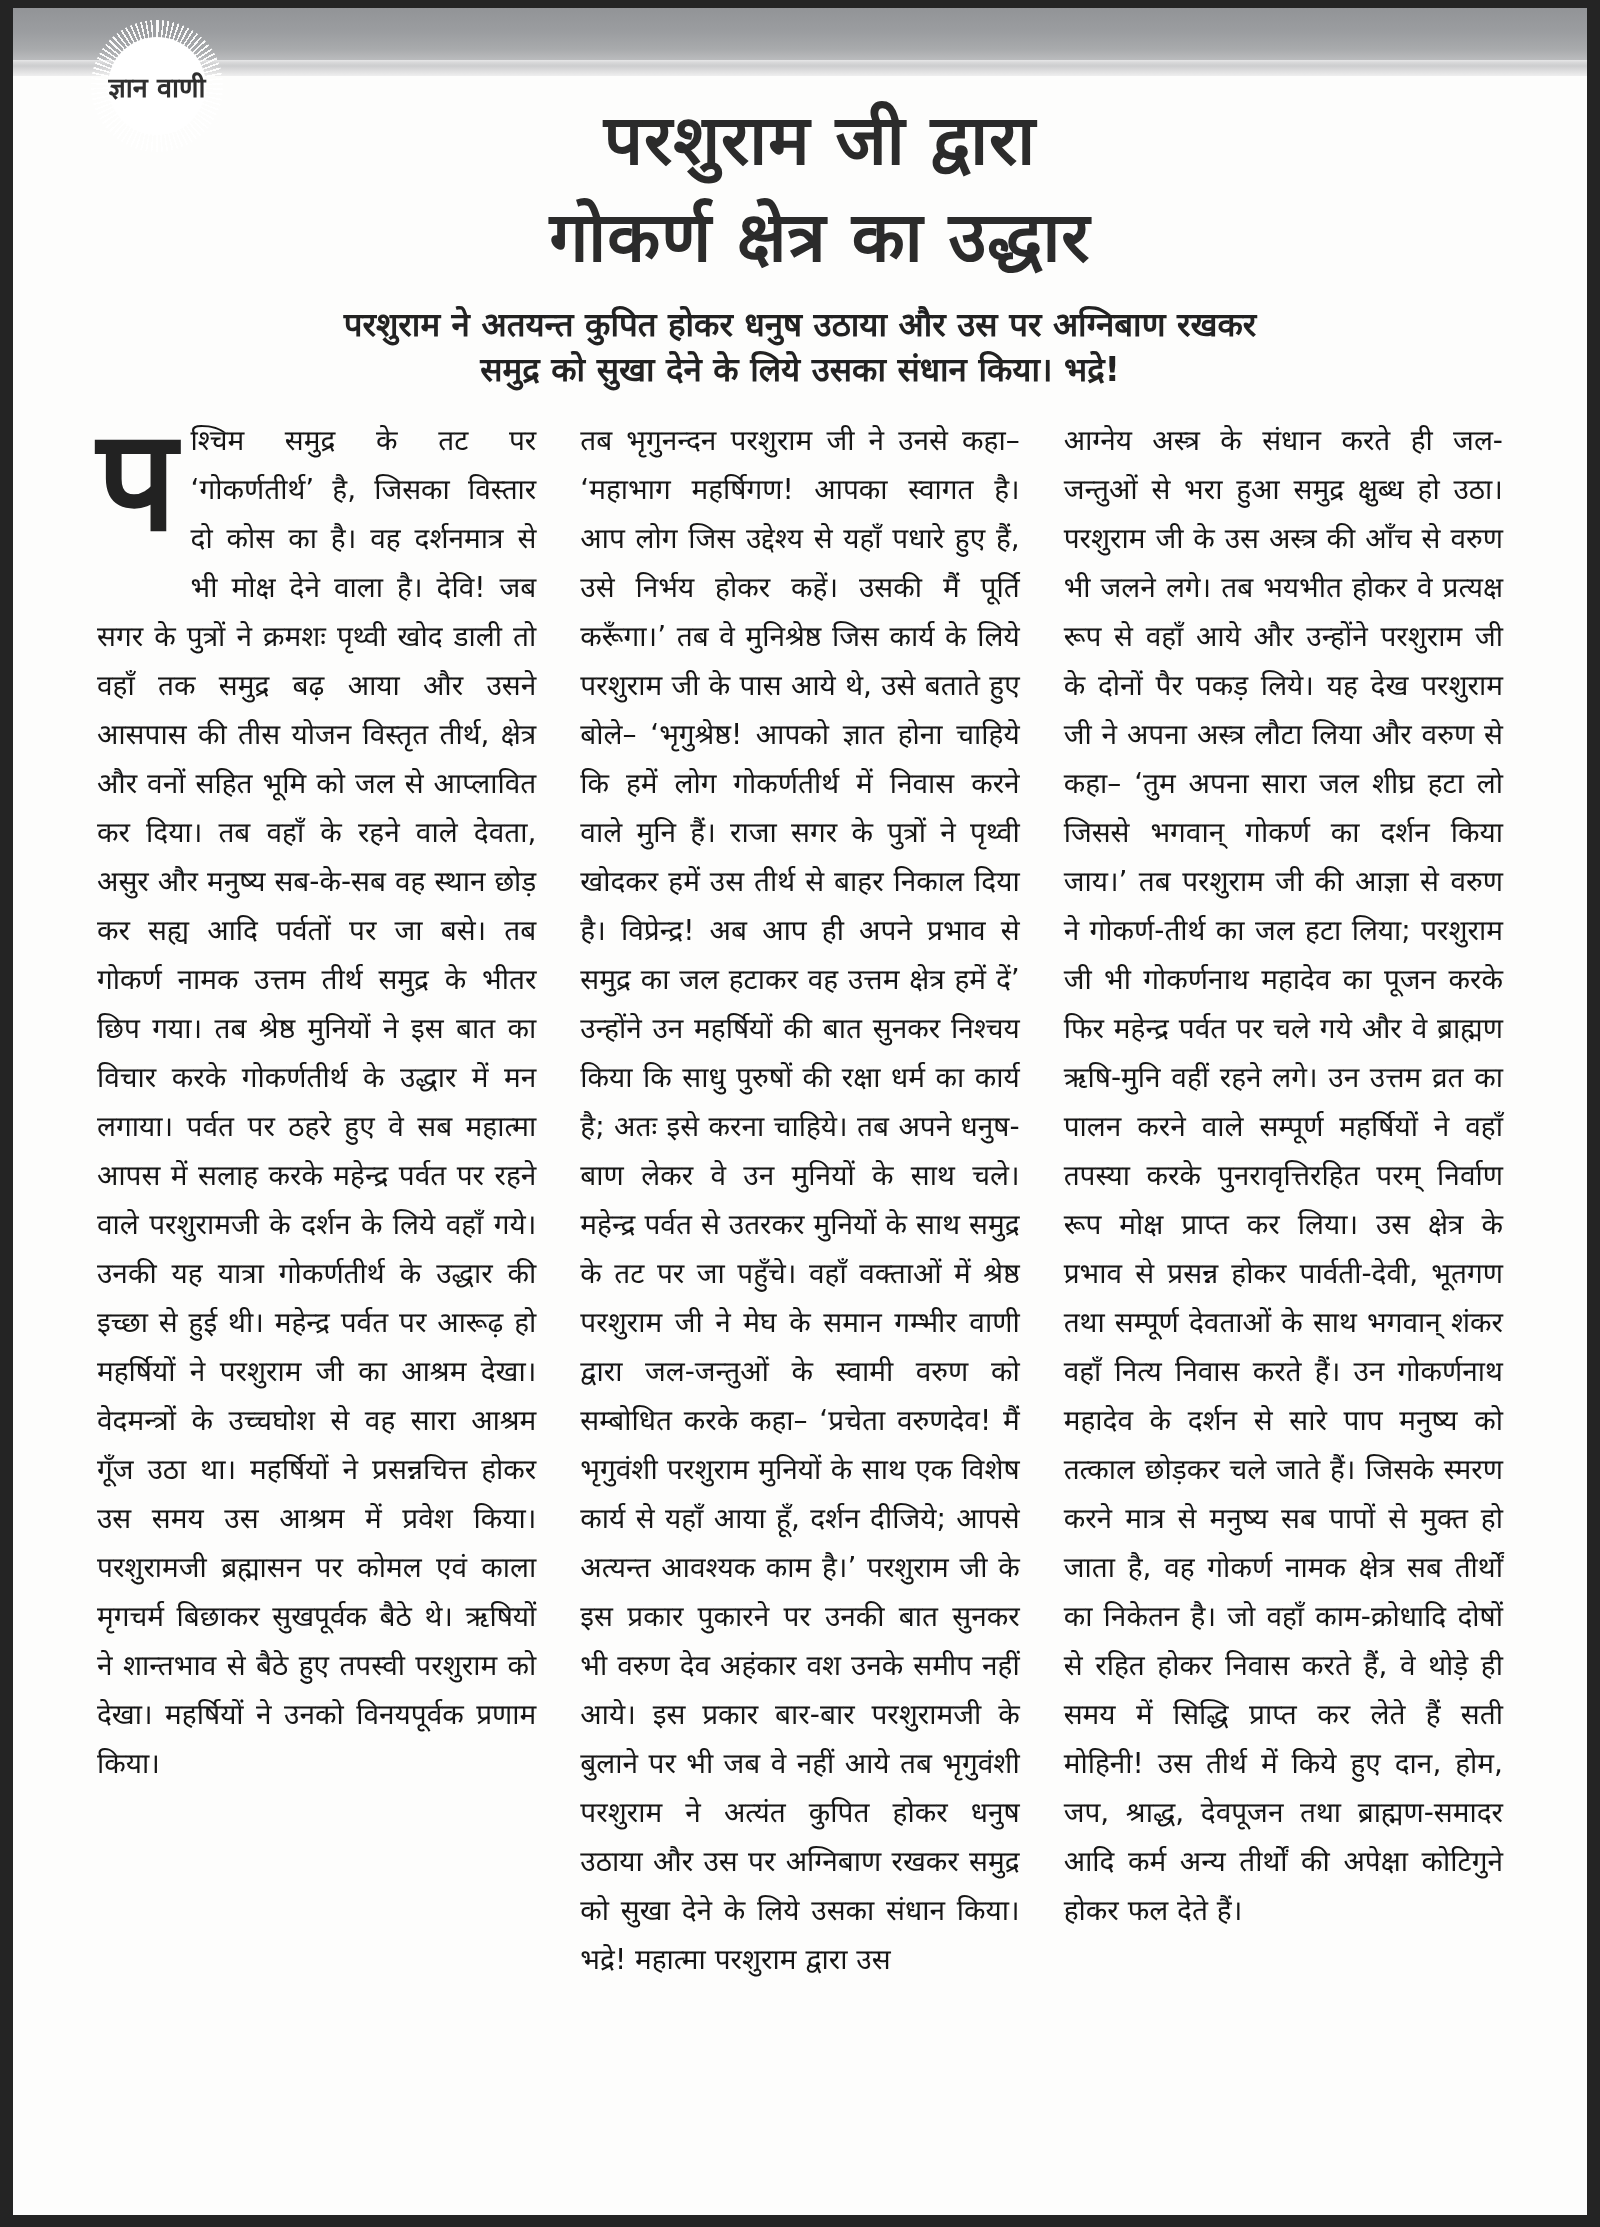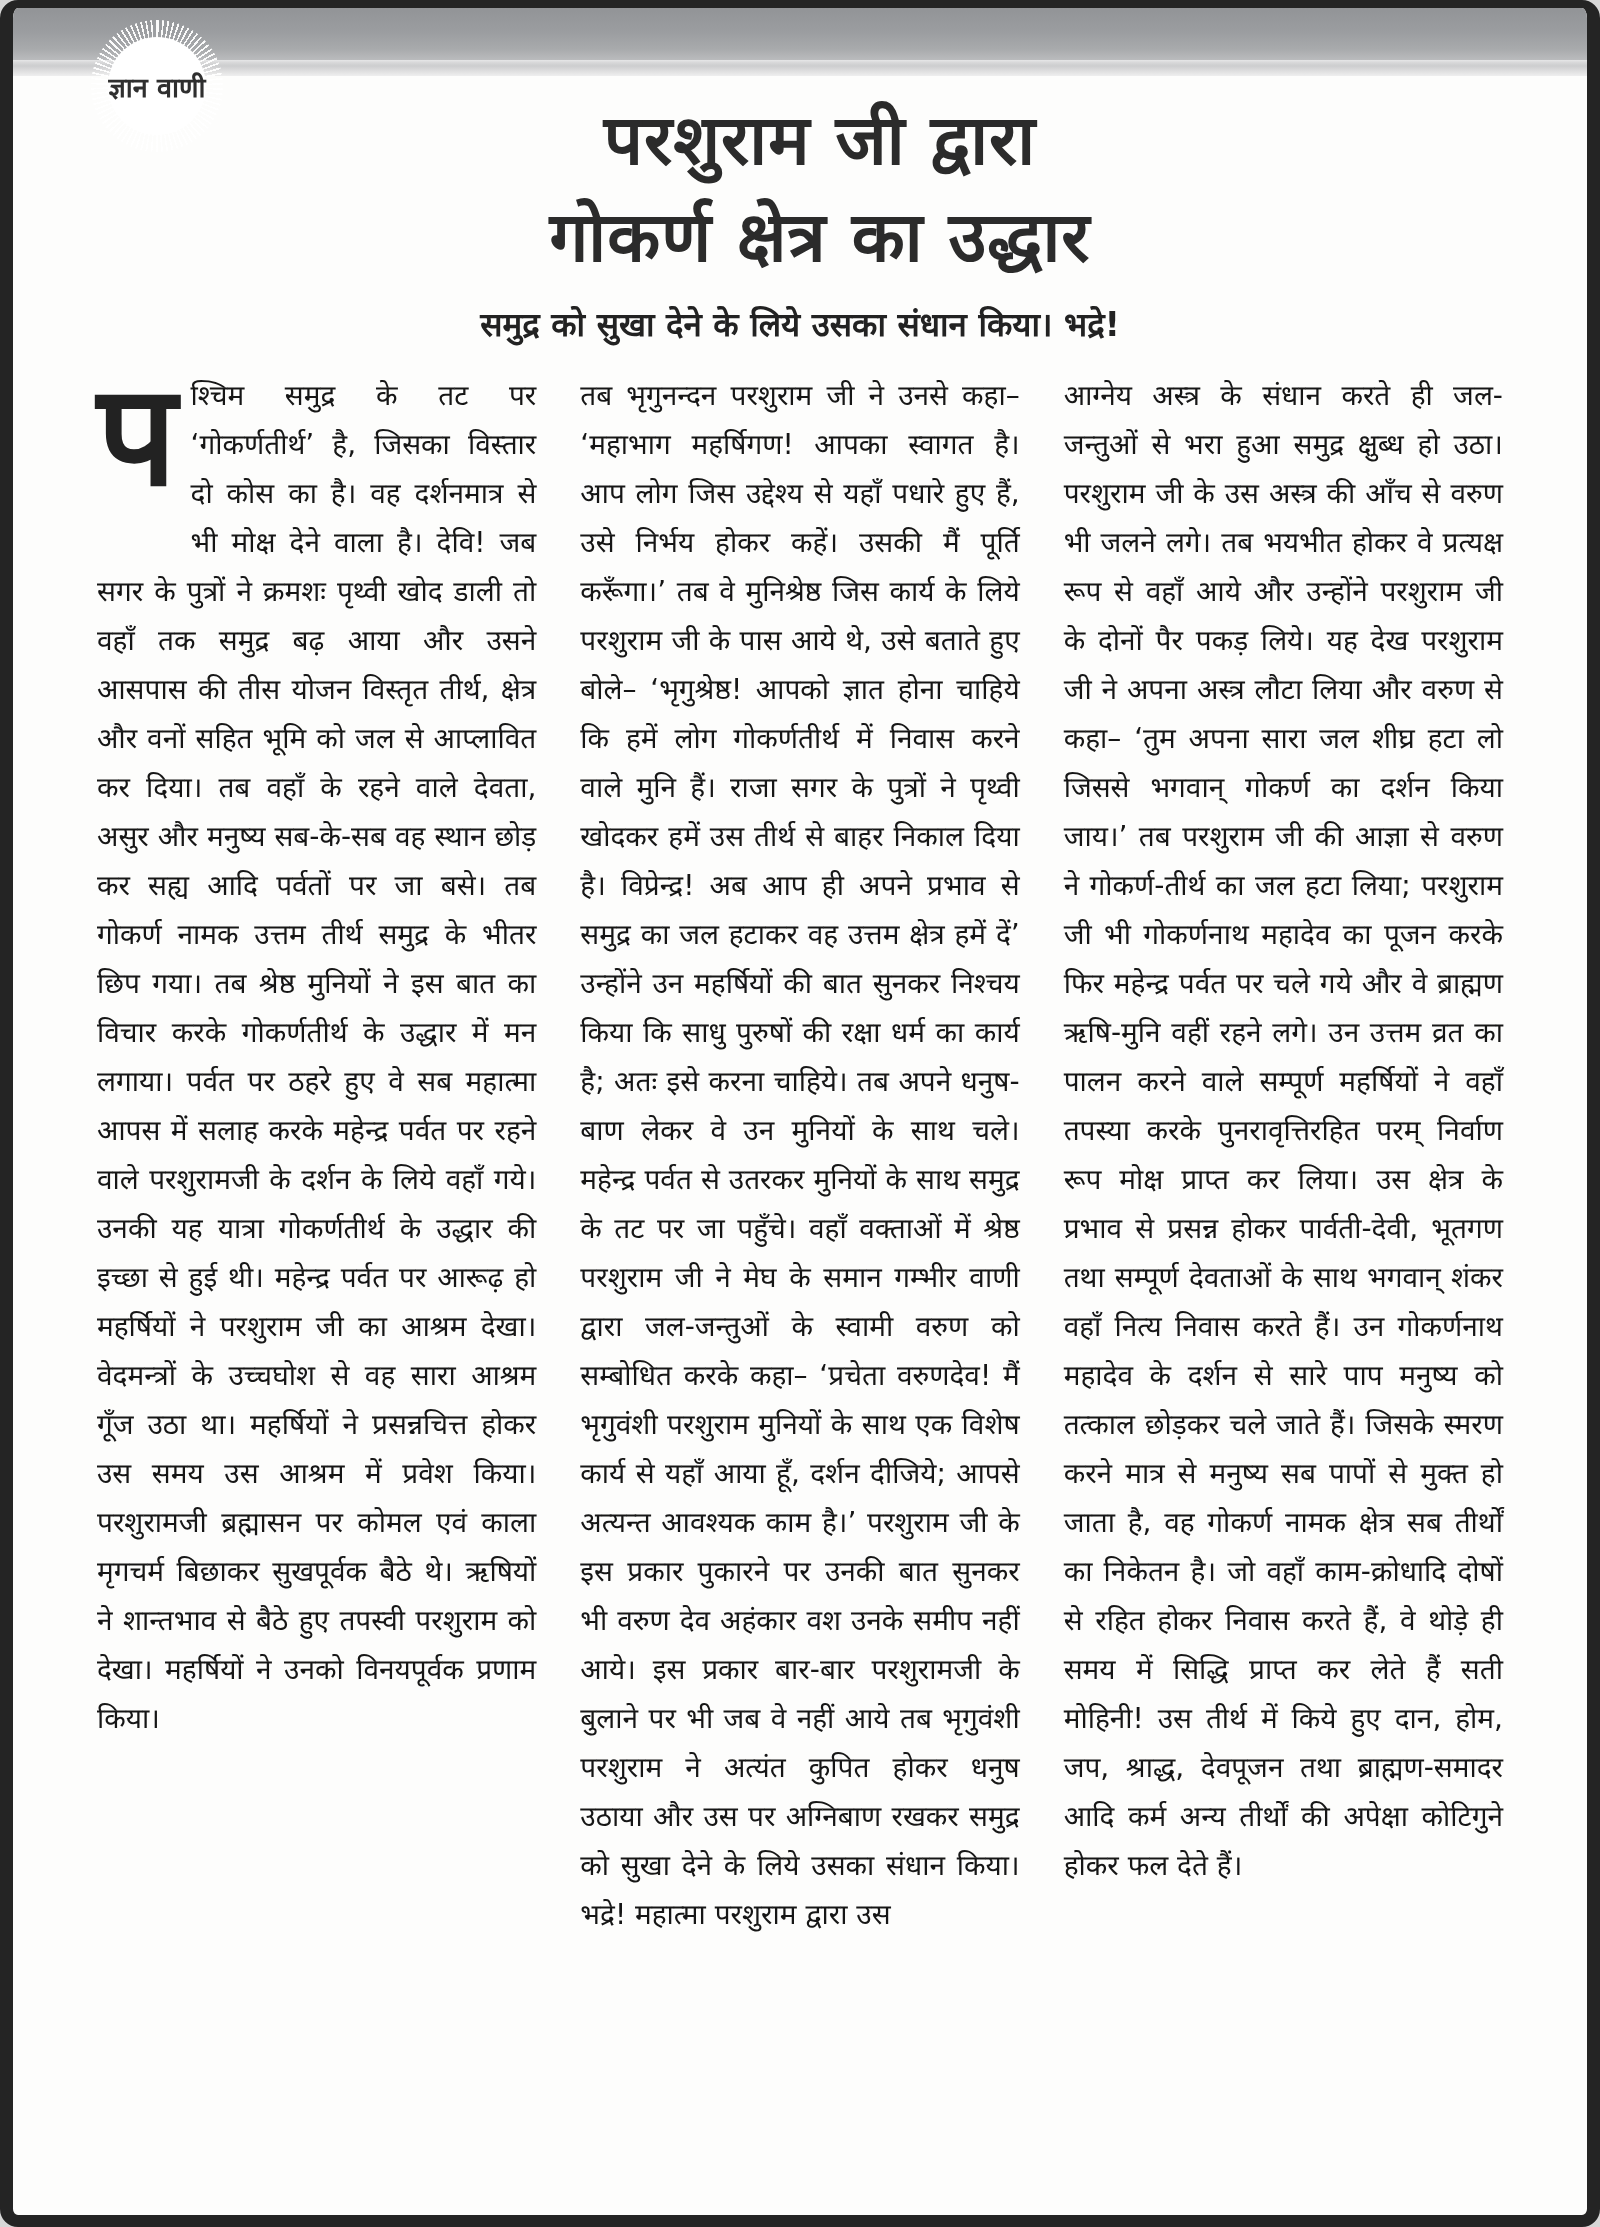--- a/index.html
+++ b/index.html
@@ -8,21 +8,20 @@
     width:1600px;height:2227px;
     box-sizing:border-box;
     margin:0 auto;
     background:#fdfdfc;
     border-style:solid;
     border-color:#242424;
     border-width:8px 13px 12px 13px;
     overflow:hidden;
     font-family:"DejaVu Sans", sans-serif;
     color:#1a1a1a;
-    border-radius:18px;
   }
   
   .band{
     position:relative;
     height:68px;
     background:
       linear-gradient(180deg,#929497 0%,#9b9da0 35%,#a8aaac 60%,#bcbdbf 78%,#d8d8d9 90%,#efefef 100%);
   }
   .band .horizon{
     position:absolute;left:0;right:0;bottom:10px;height:6px;
@@ -120,20 +119,21 @@
     <div class="rays"></div>
     <div class="disc">ज्ञान वाणी</div>
   </div>
 
   <div class="headline">
     <div>परशुराम जी द्वारा</div>
     <div>गोकर्ण क्षेत्र का उद्धार</div>
   </div>
 
   <div class="standfirst">
+    <div>परशुराम ने अतयन्त कुपित होकर धनुष उठाया और उस पर अग्निबाण रखकर</div>
     <div>समुद्र को सुखा देने के लिये उसका संधान किया। भद्रे!</div>
   </div>
 
   <div class="body-cols">
     <div class="col">
       <p><span class="dropcap">प</span><span>श्चिम समुद्र के तट पर ‘गोकर्णतीर्थ’ है, जिसका विस्तार दो कोस का है। वह दर्शनमात्र से भी मोक्ष देने वाला है। देवि! जब सगर के पुत्रों ने क्रमशः पृथ्वी खोद डाली तो वहाँ तक समुद्र बढ़ आया और उसने आसपास की तीस योजन विस्तृत तीर्थ, क्षेत्र और वनों सहित भूमि को जल से आप्लावित कर दिया। तब वहाँ के रहने वाले देवता, असुर और मनुष्य सब-के-सब वह स्थान छोड़ कर सह्य आदि पर्वतों पर जा बसे। तब गोकर्ण नामक उत्तम तीर्थ समुद्र के भीतर छिप गया। तब श्रेष्ठ मुनियों ने इस बात का विचार करके गोकर्णतीर्थ के उद्धार में मन लगाया। पर्वत पर ठहरे हुए वे सब महात्मा आपस में सलाह करके महेन्द्र पर्वत पर रहने वाले परशुरामजी के दर्शन के लिये वहाँ गये। उनकी यह यात्रा गोकर्णतीर्थ के उद्धार की इच्छा से हुई थी। महेन्द्र पर्वत पर आरूढ़ हो महर्षियों ने परशुराम जी का आश्रम देखा। वेदमन्त्रों के उच्चघोश से वह सारा आश्रम गूँज उठा था। महर्षियों ने प्रसन्नचित्त होकर उस समय उस आश्रम में प्रवेश किया। परशुरामजी ब्रह्मासन पर कोमल एवं काला मृगचर्म बिछाकर सुखपूर्वक बैठे थे। ऋषियों ने शान्तभाव से बैठे हुए तपस्वी परशुराम को देखा। महर्षियों ने उनको विनयपूर्वक प्रणाम किया।</span></p>
     </div>
     <div class="col">
       <p>तब भृगुनन्दन परशुराम जी ने उनसे कहा– ‘महाभाग महर्षिगण! आपका स्वागत है। आप लोग जिस उद्देश्य से यहाँ पधारे हुए हैं, उसे निर्भय होकर कहें। उसकी मैं पूर्ति करूँगा।’ तब वे मुनिश्रेष्ठ जिस कार्य के लिये परशुराम जी के पास आये थे, उसे बताते हुए बोले– ‘भृगुश्रेष्ठ! आपको ज्ञात होना चाहिये कि हमें लोग गोकर्णतीर्थ में निवास करने वाले मुनि हैं। राजा सगर के पुत्रों ने पृथ्वी खोदकर हमें उस तीर्थ से बाहर निकाल दिया है। विप्रेन्द्र! अब आप ही अपने प्रभाव से समुद्र का जल हटाकर वह उत्तम क्षेत्र हमें दें’ उन्होंने उन महर्षियों की बात सुनकर निश्चय किया कि साधु पुरुषों की रक्षा धर्म का कार्य है; अतः इसे करना चाहिये। तब अपने धनुष-बाण लेकर वे उन मुनियों के साथ चले। महेन्द्र पर्वत से उतरकर मुनियों के साथ समुद्र के तट पर जा पहुँचे। वहाँ वक्ताओं में श्रेष्ठ परशुराम जी ने मेघ के समान गम्भीर वाणी द्वारा जल-जन्तुओं के स्वामी वरुण को सम्बोधित करके कहा– ‘प्रचेता वरुणदेव! मैं भृगुवंशी परशुराम मुनियों के साथ एक विशेष कार्य से यहाँ आया हूँ, दर्शन दीजिये; आपसे अत्यन्त आवश्यक काम है।’ परशुराम जी के इस प्रकार पुकारने पर उनकी बात सुनकर भी वरुण देव अहंकार वश उनके समीप नहीं आये। इस प्रकार बार-बार परशुरामजी के बुलाने पर भी जब वे नहीं आये तब भृगुवंशी परशुराम ने अत्यंत कुपित होकर धनुष उठाया और उस पर अग्निबाण रखकर समुद्र को सुखा देने के लिये उसका संधान किया। भद्रे! महात्मा परशुराम द्वारा उस</p>
     </div>

